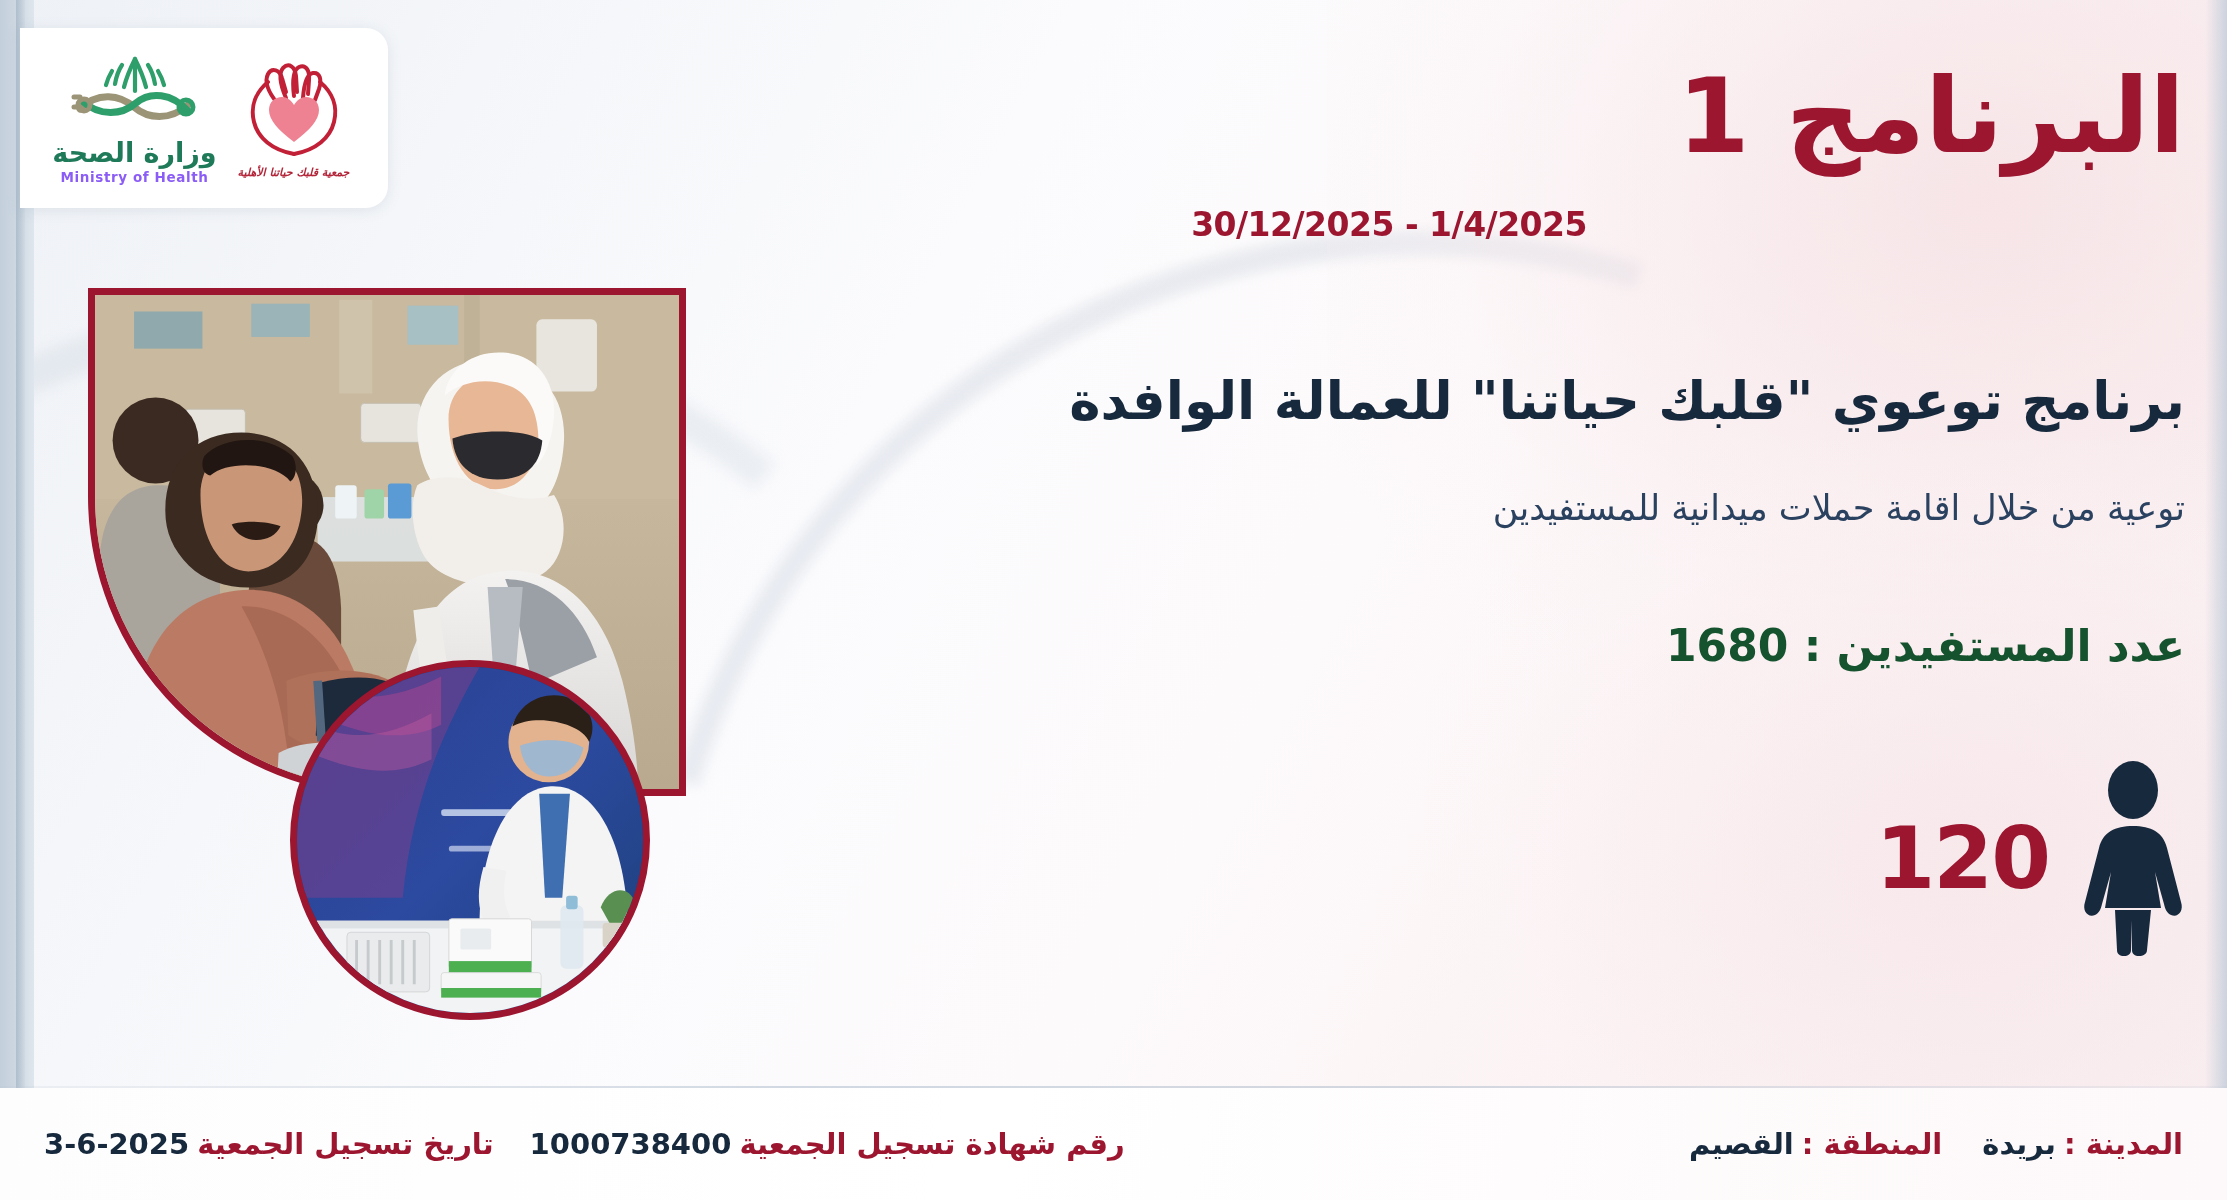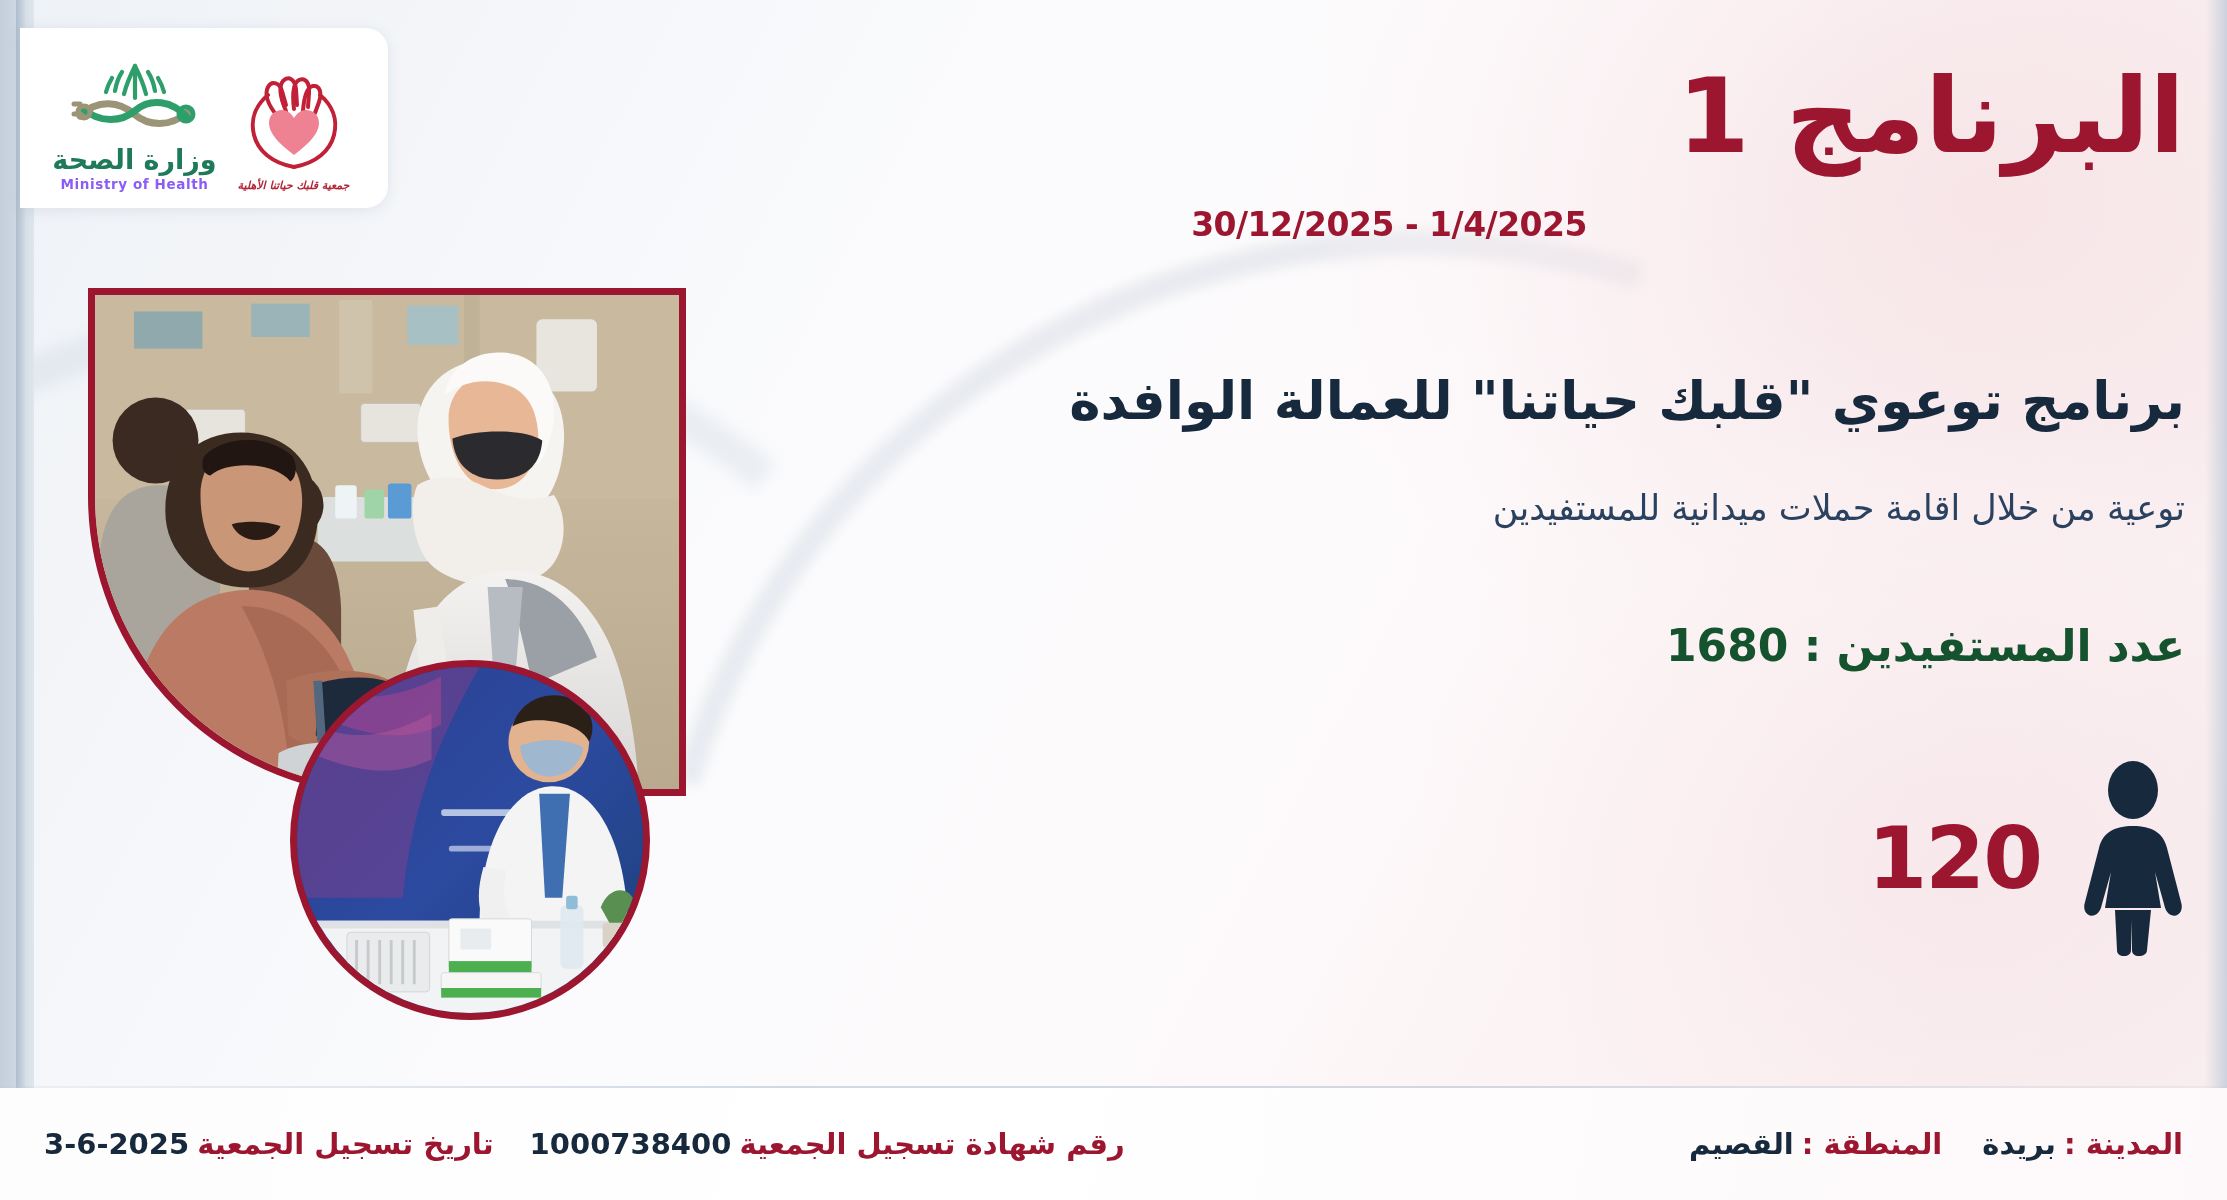--- a/index.html
+++ b/index.html
@@ -102,21 +102,21 @@
 
   
   .logo-card {
     position: absolute;
     left: 20px; top: 28px;
     width: 368px; height: 180px;
     background: #ffffff;
     border-radius: 0 22px 22px 0;
     box-shadow: 0 2px 14px rgba(120,140,160,.16);
     display: flex;
-    align-items: flex-end;
+    align-items: center;
     justify-content: center;
     gap: 9px;
     padding: 16px 18px;
     box-sizing: border-box;
   }
   .moh-logo { display: flex; flex-direction: column; align-items: center; width: 170px; }
   .moh-mark { width: 150px; height: 86px; }
   .moh-ar {
     color: #1f7a5a;
     font-size: 27px;
@@ -222,21 +222,21 @@
     right: 42px; top: 760px;
     display: flex;
     align-items: center;
     direction: rtl;
     gap: 56px;
   }
   .stat-group {
     display: flex;
     align-items: center;
     direction: rtl;
-    gap: 40px;
+    gap: 32px;
   }
   .stat-num {
     color: #9c1630;
     font-size: 86px;
     font-weight: 900;
     line-height: 1;
     letter-spacing: -2px;
   }
   .stat-icon svg { display: block; }
 

